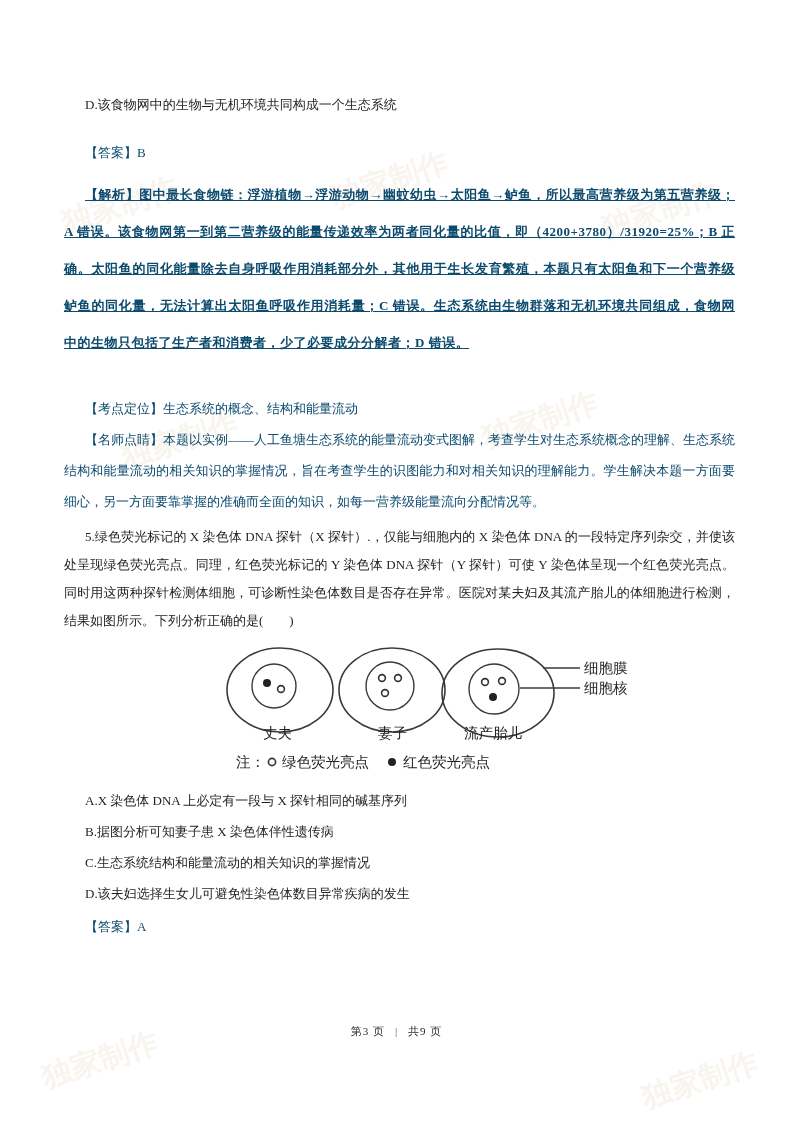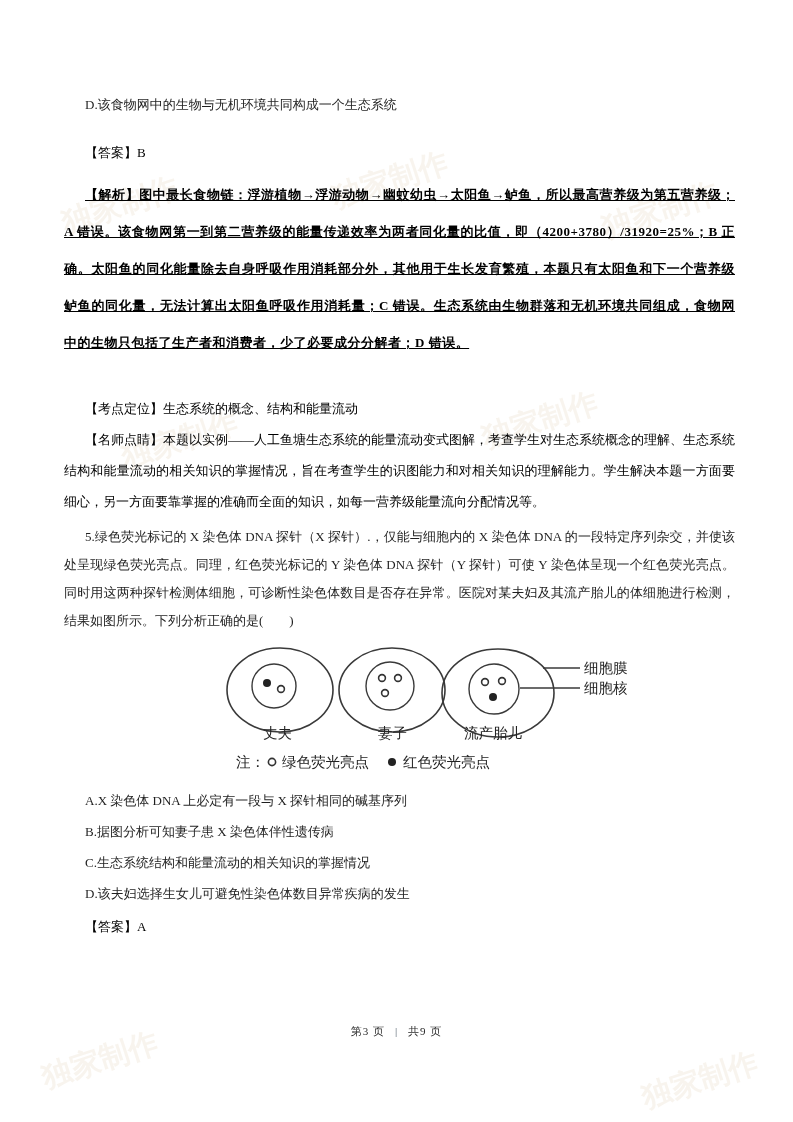--- a/index.html
+++ b/index.html
@@ -16,21 +16,21 @@
   .content {
     position:absolute;
     left:64px; right:58px; top:90px;
   }
   .para {
     font-size:13px;
     line-height:30px;
     text-align:justify;
     text-indent:21px;
   }
-  .red { color:#000000; }
+  .red { color:#0c4a6e; }
   .analysis {
     font-weight:700;
     line-height:37px;
     letter-spacing:0.5px;
     margin-top:8px;
     margin-bottom:8px;
     text-decoration:underline;
   }
   .opt-d    { margin-bottom:17px; }
   .answer4  { margin-bottom:6px; line-height:31px; }

